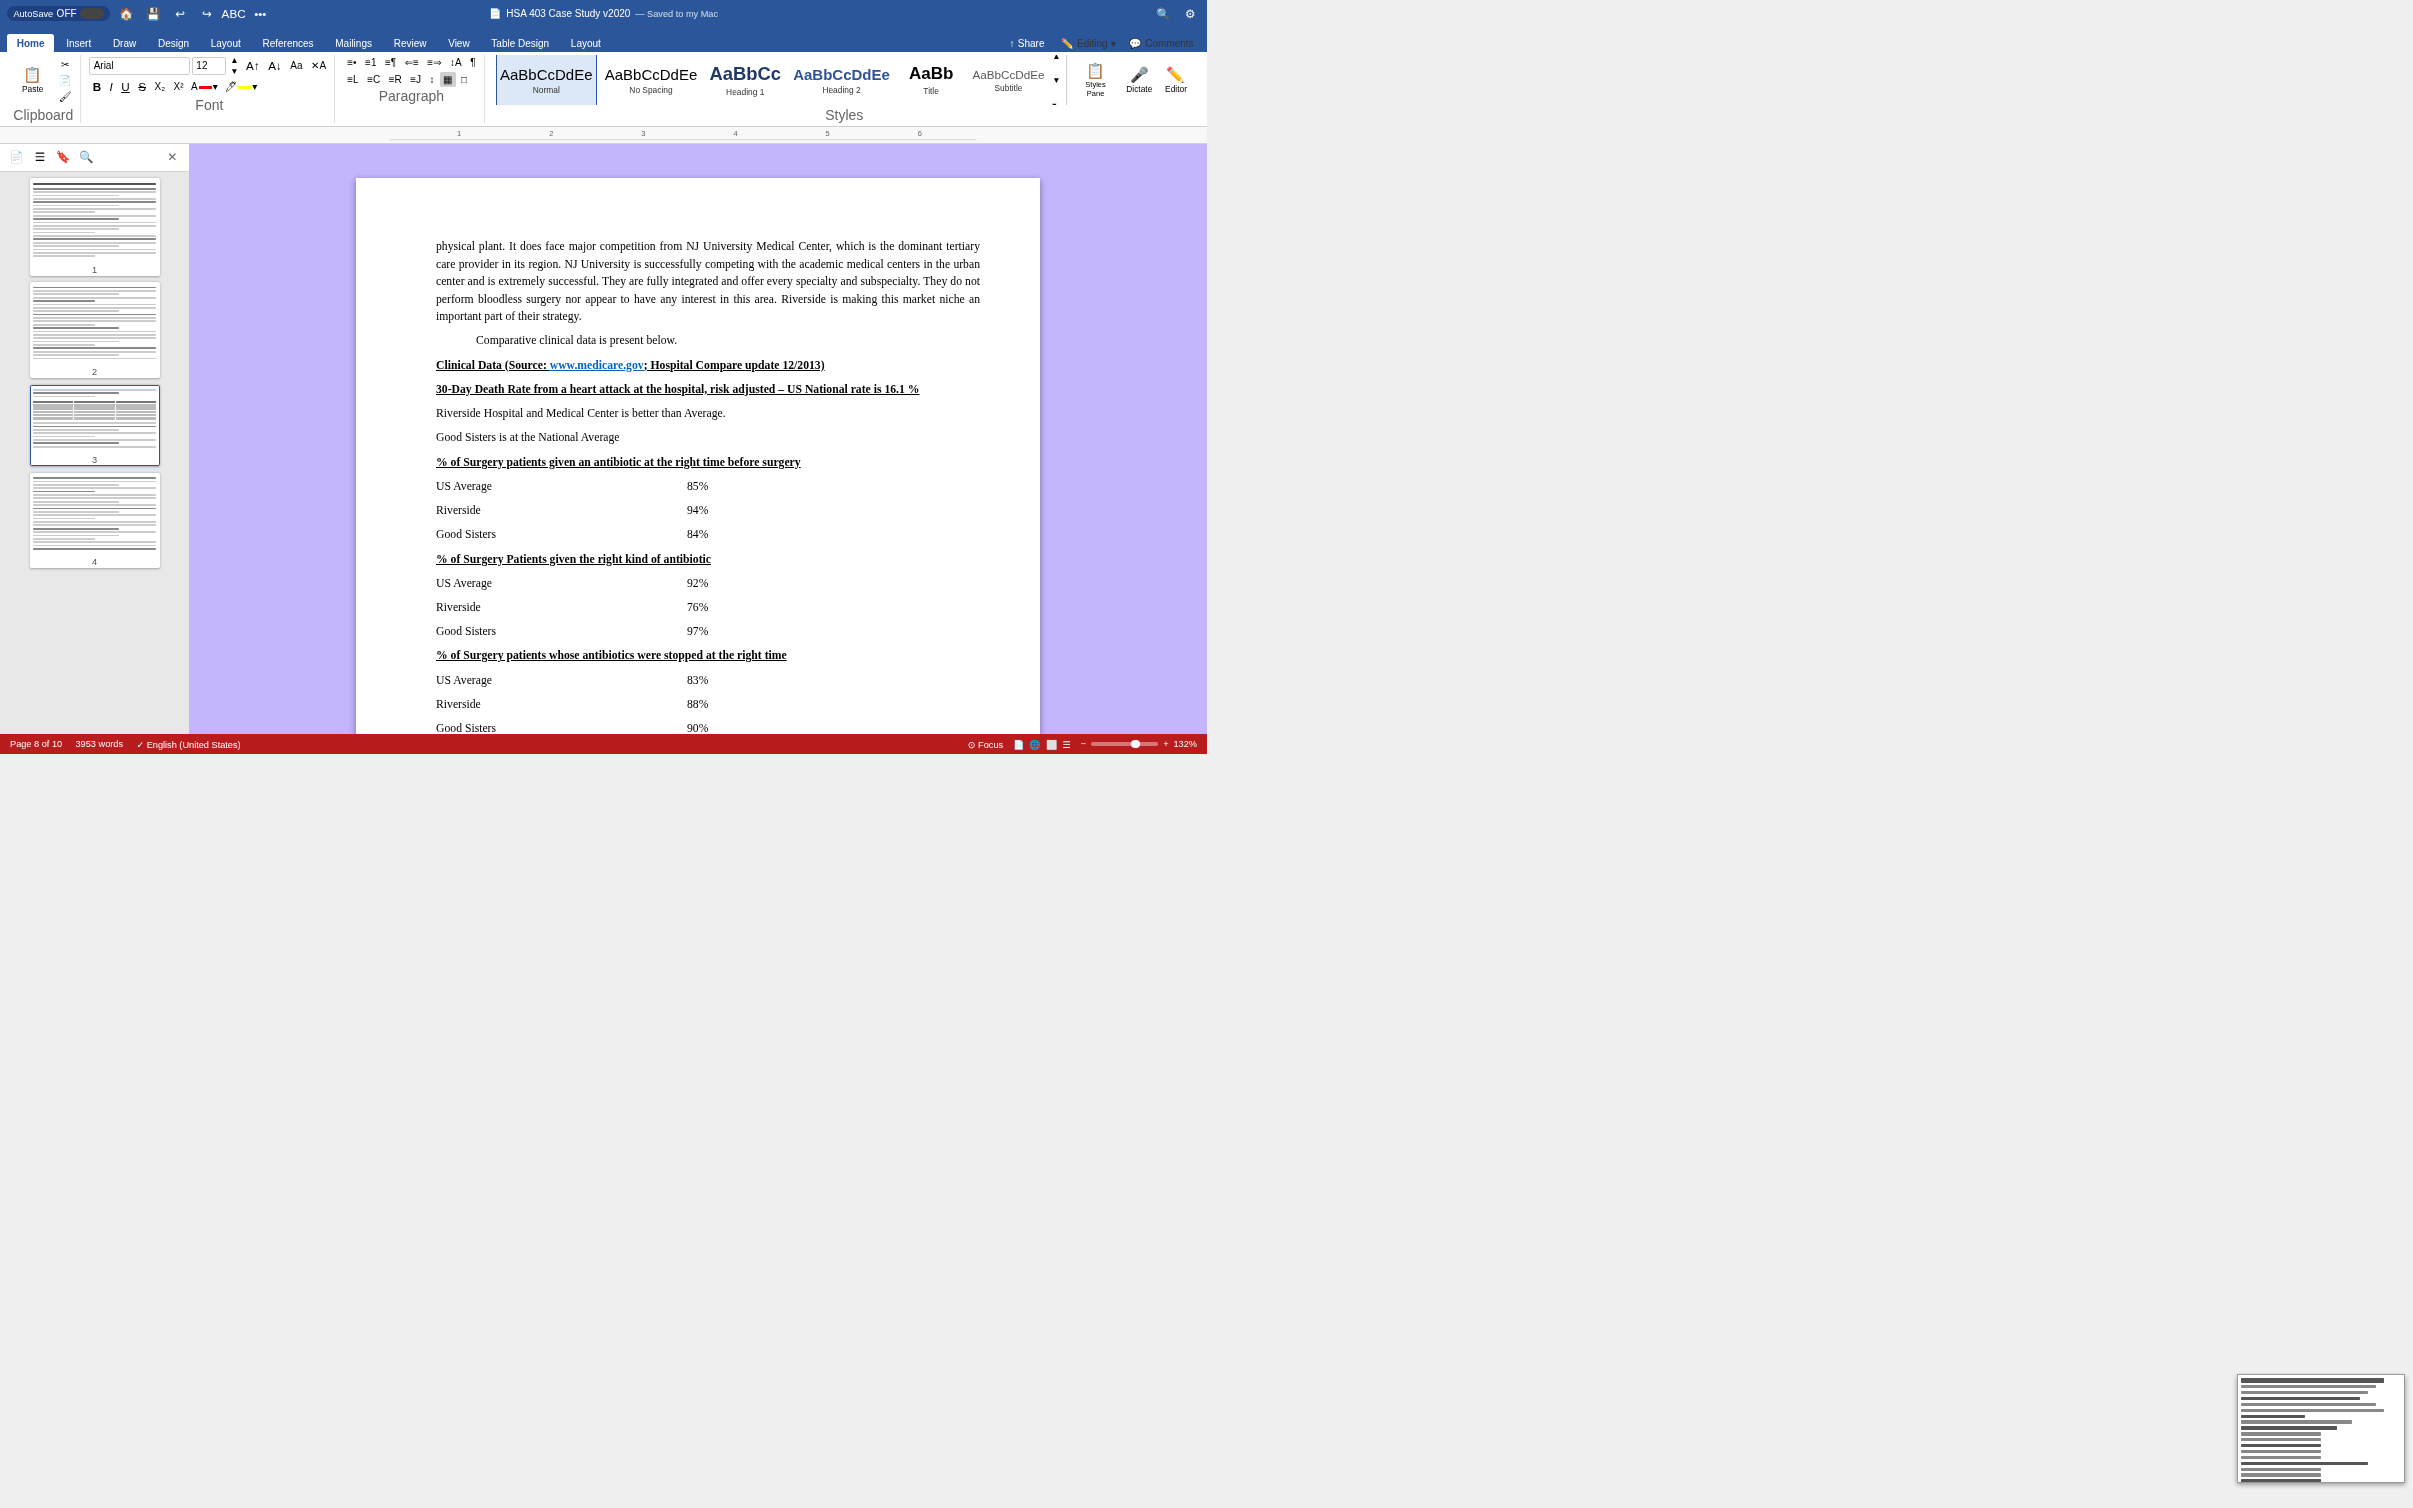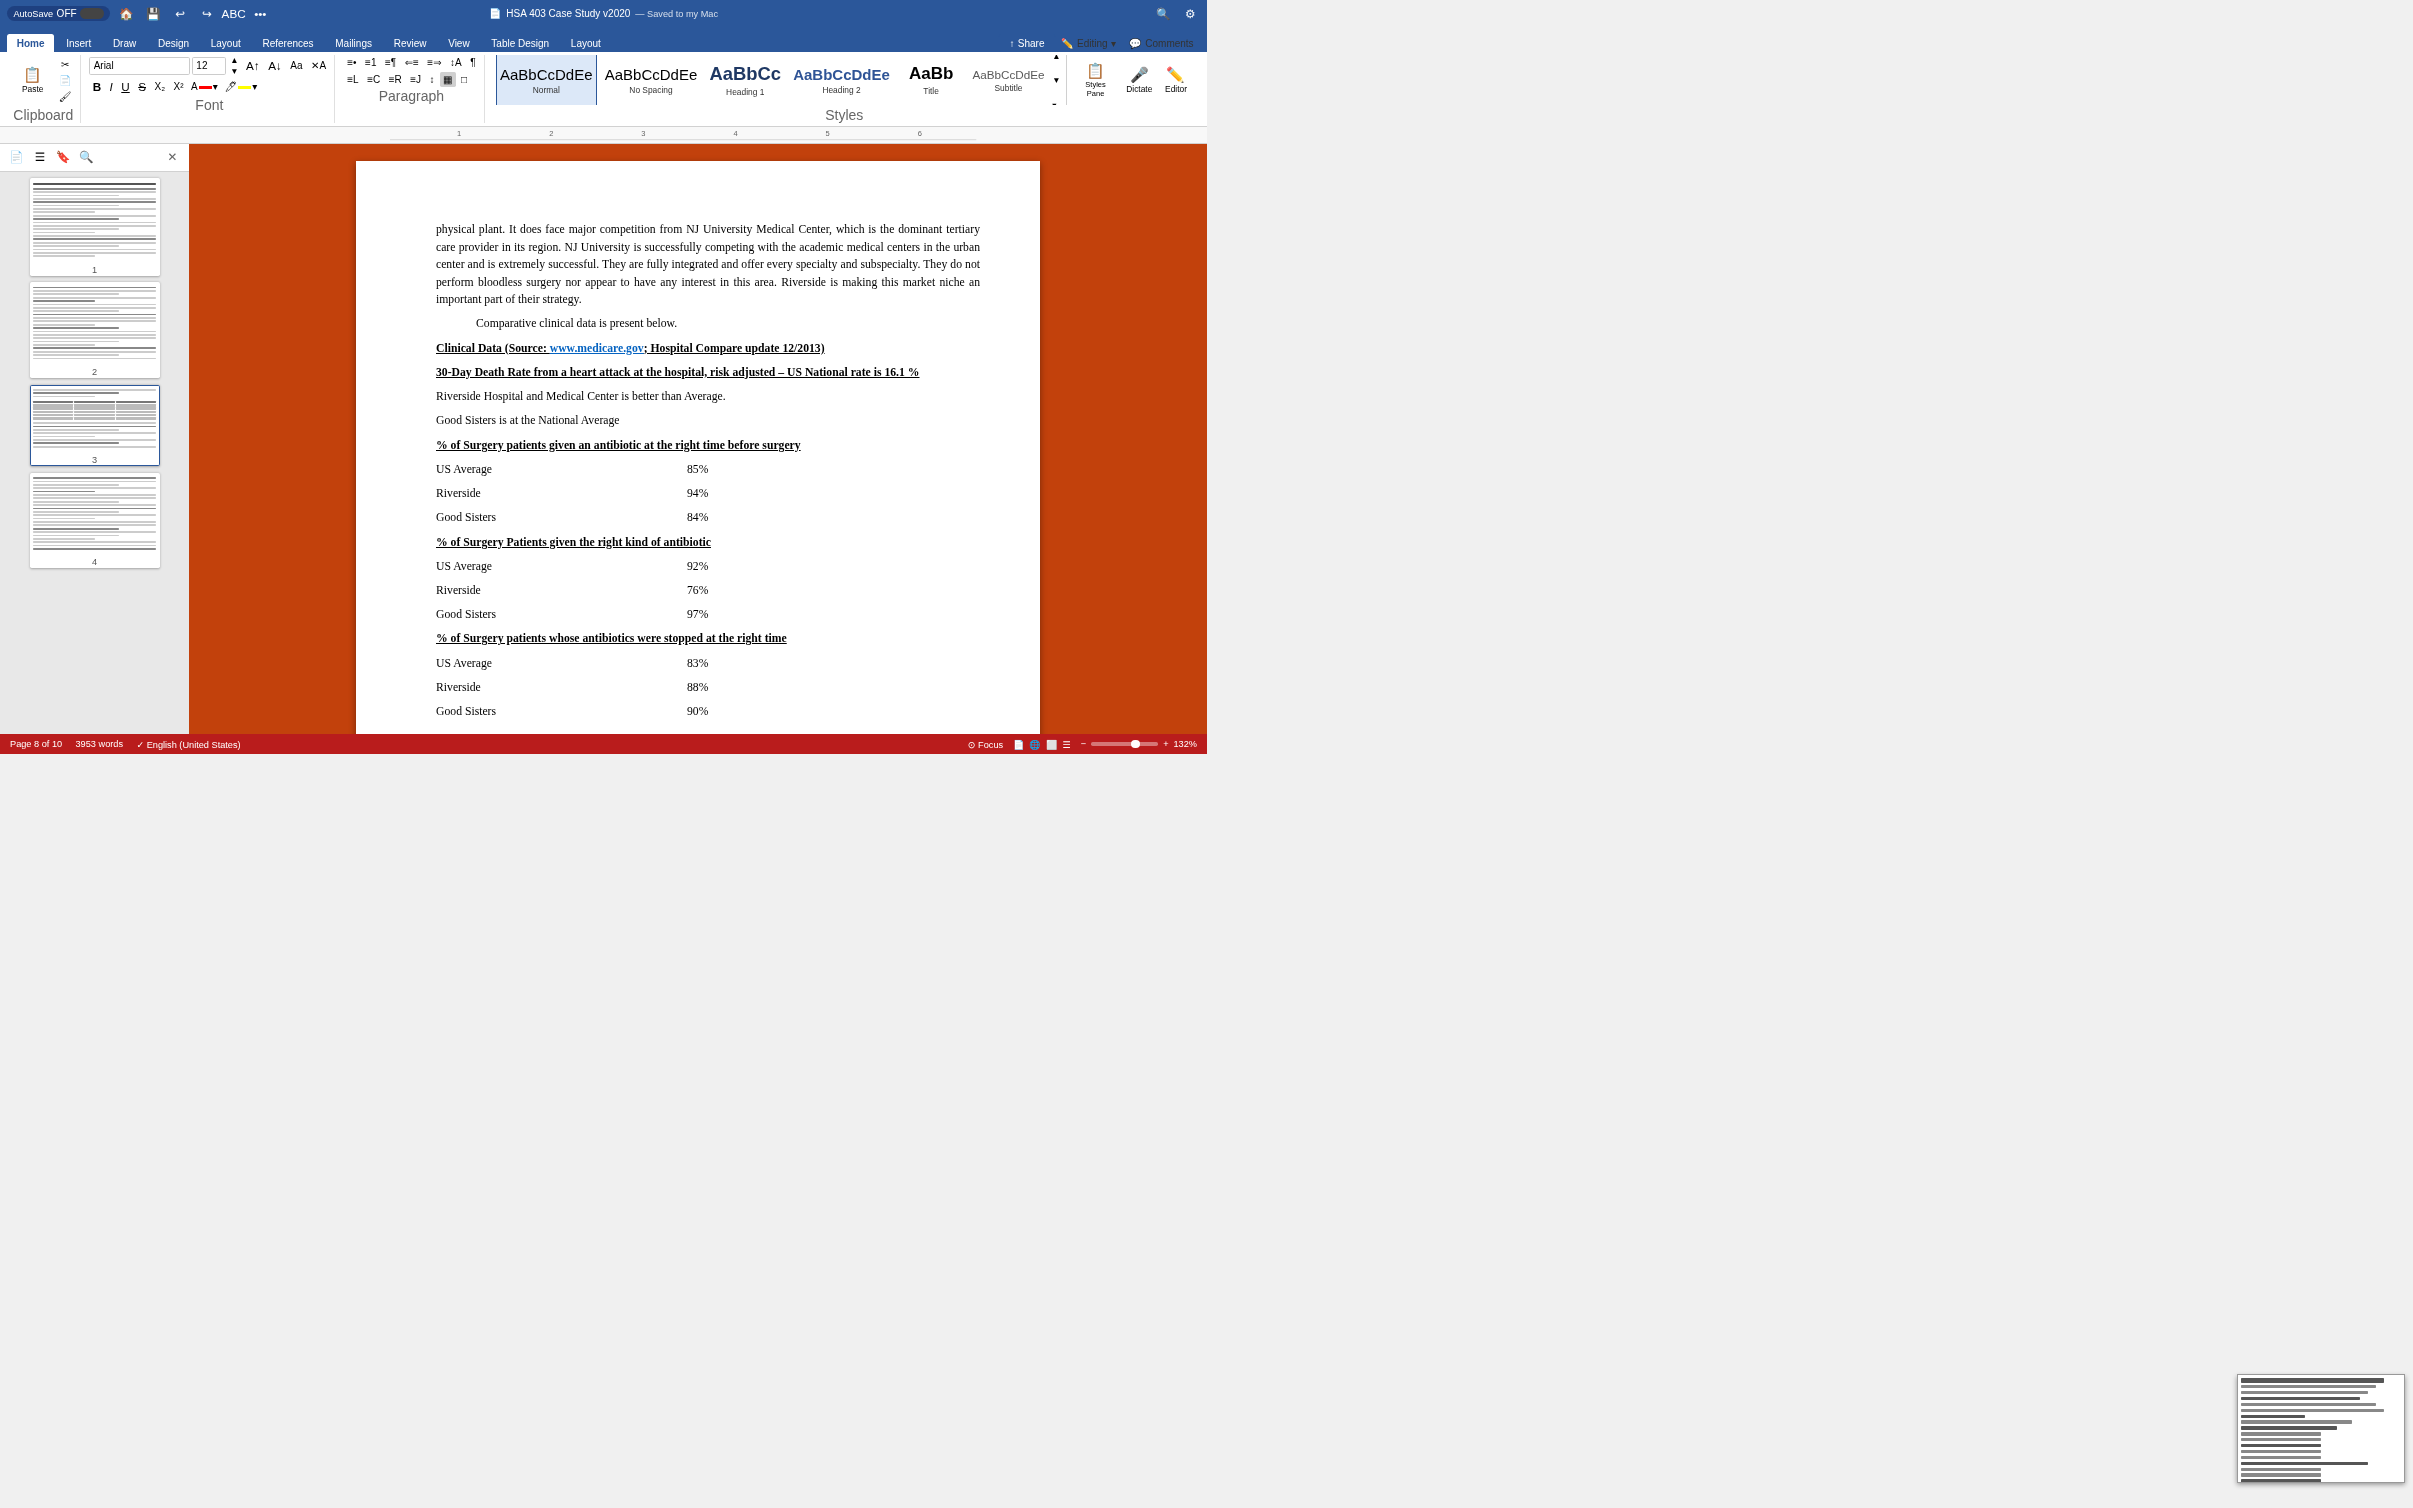--- a/index.html
+++ b/index.html
@@ -194,23 +194,23 @@
       justify-content: center;
       border-radius: 2.5px;
       cursor: pointer;
       font-size: 11.7px;
     }
     .panel-icon-btn.close-btn { margin-left: auto; color: #666; }
     
     
     .doc-area {
       flex: 1;
-      background: #c2410c;
+      background: #c4b5fd;
       overflow-y: auto;
-      padding: 17px;
+      padding: 34px;
       display: flex;
       flex-direction: column;
       align-items: center;
     }
     
     
     .doc-page {
       width: 684px;
       min-height: 885px;
       background: white;

